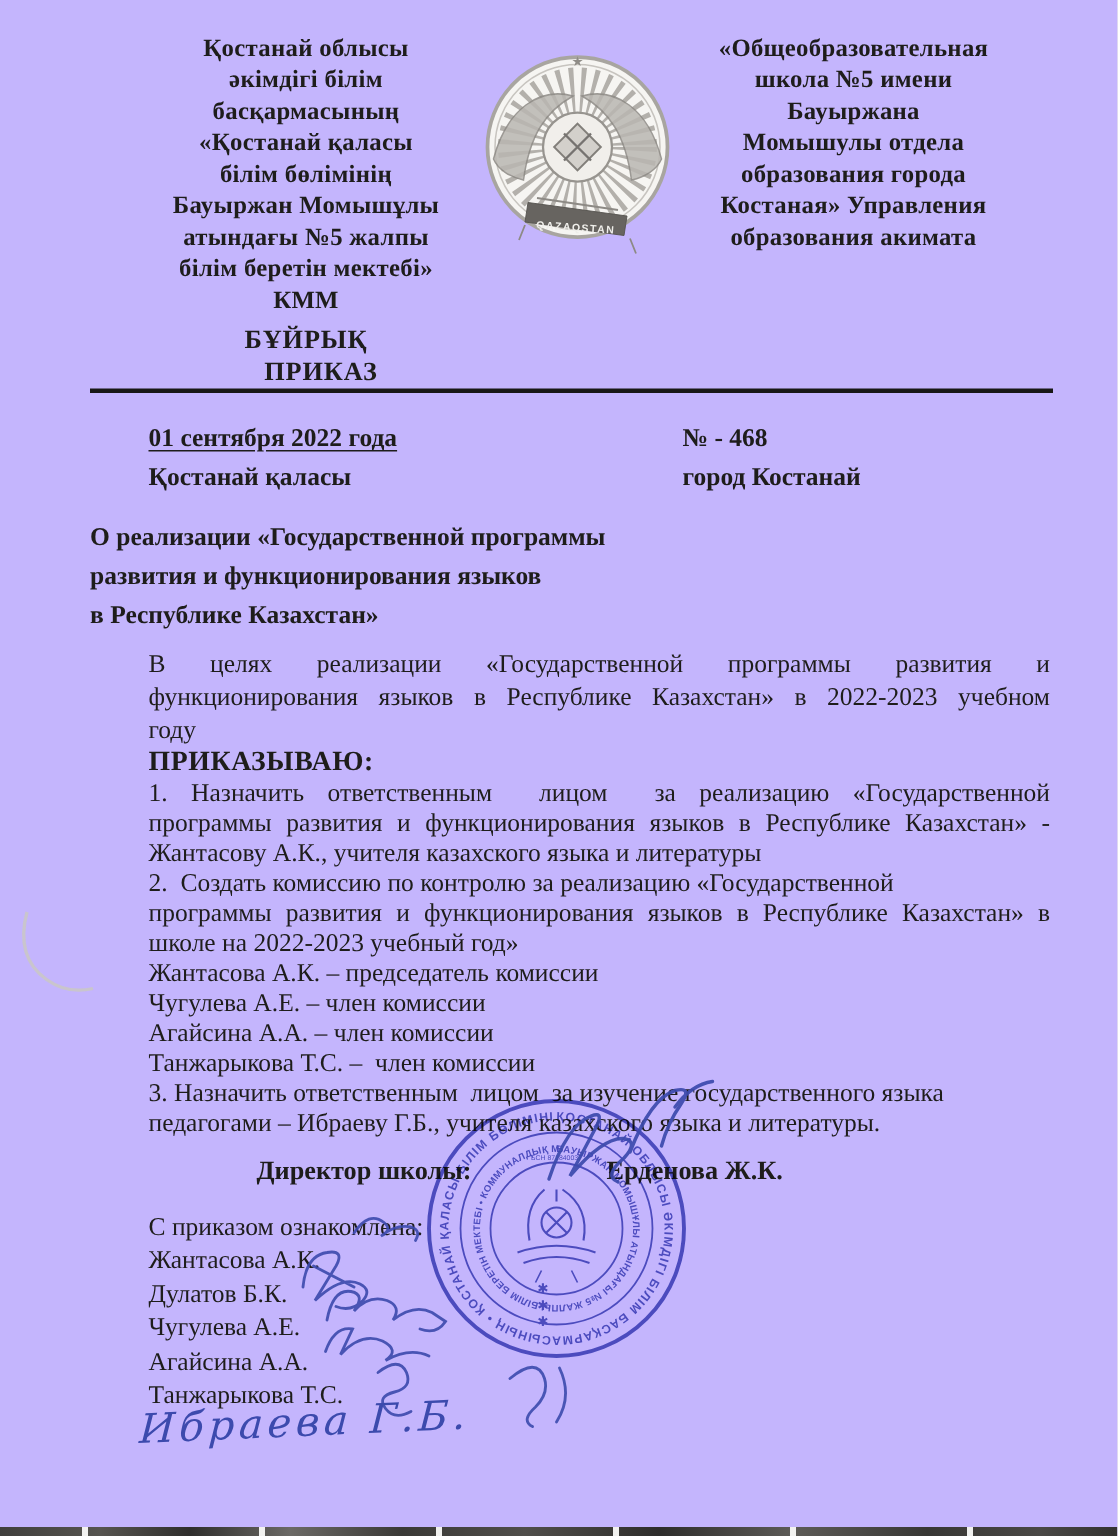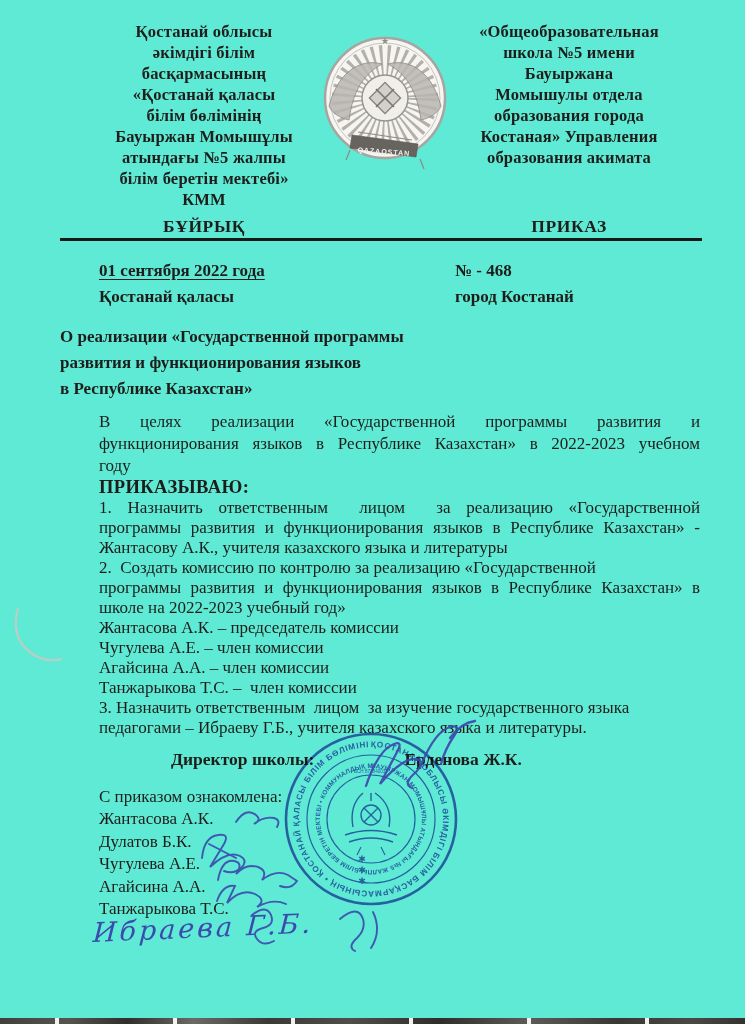--- a/index.html
+++ b/index.html
@@ -1,27 +1,27 @@
 <!DOCTYPE html>
 <html><head>
 <meta charset="utf-8">
 <style>
   html,body{margin:0;padding:0;background:#e9e9e7;}
   .page{
     position:relative;width:745px;height:1024px;margin:0 auto;
-    background:#5eead4;overflow:hidden;
+    background:#c4b5fd;overflow:hidden;
     font-family:"Liberation Serif","DejaVu Serif",serif;
     color:#1e1d1b;
   }
   
   .hdr{display:flex;justify-content:space-between;padding:21px 40px 0 78px;}
   .hdr-col{font-weight:bold;font-size:16.5px;line-height:21px;text-align:center;letter-spacing:.2px;}
   .hdr-left{width:252px;}
   .hdr-right{width:272px;}
-  .doc-type-row{display:flex;justify-content:space-between;padding:4px 40px 0 78px;margin-top:2px;}
+  .doc-type-row{display:flex;justify-content:space-between;padding:4px 40px 0 78px;margin-top:2px;flex-direction:column;}
   .doc-type{font-weight:bold;font-size:17.5px;letter-spacing:.6px;text-align:center;}
   .doc-type.l{width:252px;} .doc-type.r{width:272px;}
   .rule{height:0;border-top:3.5px solid #181816;margin:1px 43px 0 60px;}
   
   .emblem{position:absolute;left:320px;top:32px;width:130px;height:140px;}
   
   .meta{display:flex;justify-content:space-between;margin:17px 0 0 99px;}
   .meta-left{font-weight:bold;font-size:17px;line-height:26px;}
   .meta-left .u{text-decoration:underline;text-underline-offset:3px;}
   .meta-right{width:200px;margin-right:90px;font-weight:bold;font-size:17px;line-height:26px;text-align:left;}

